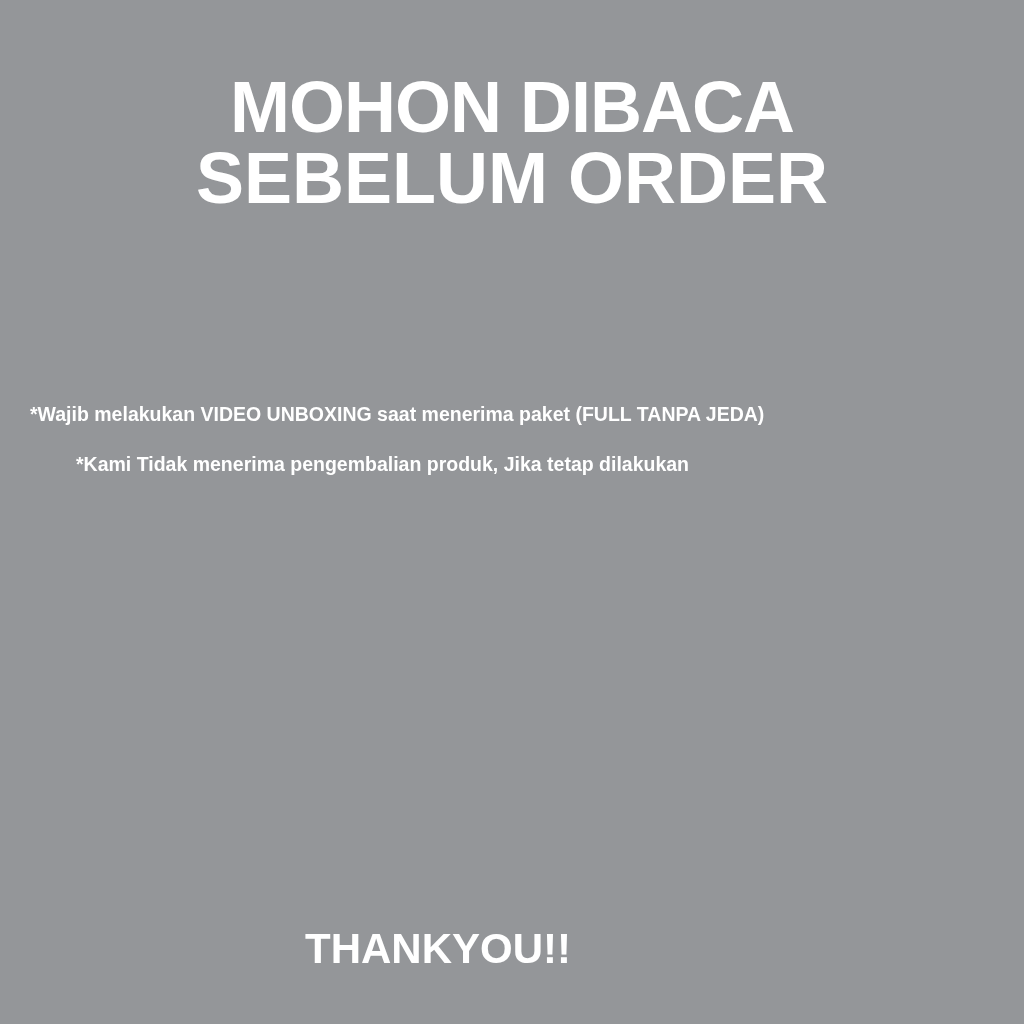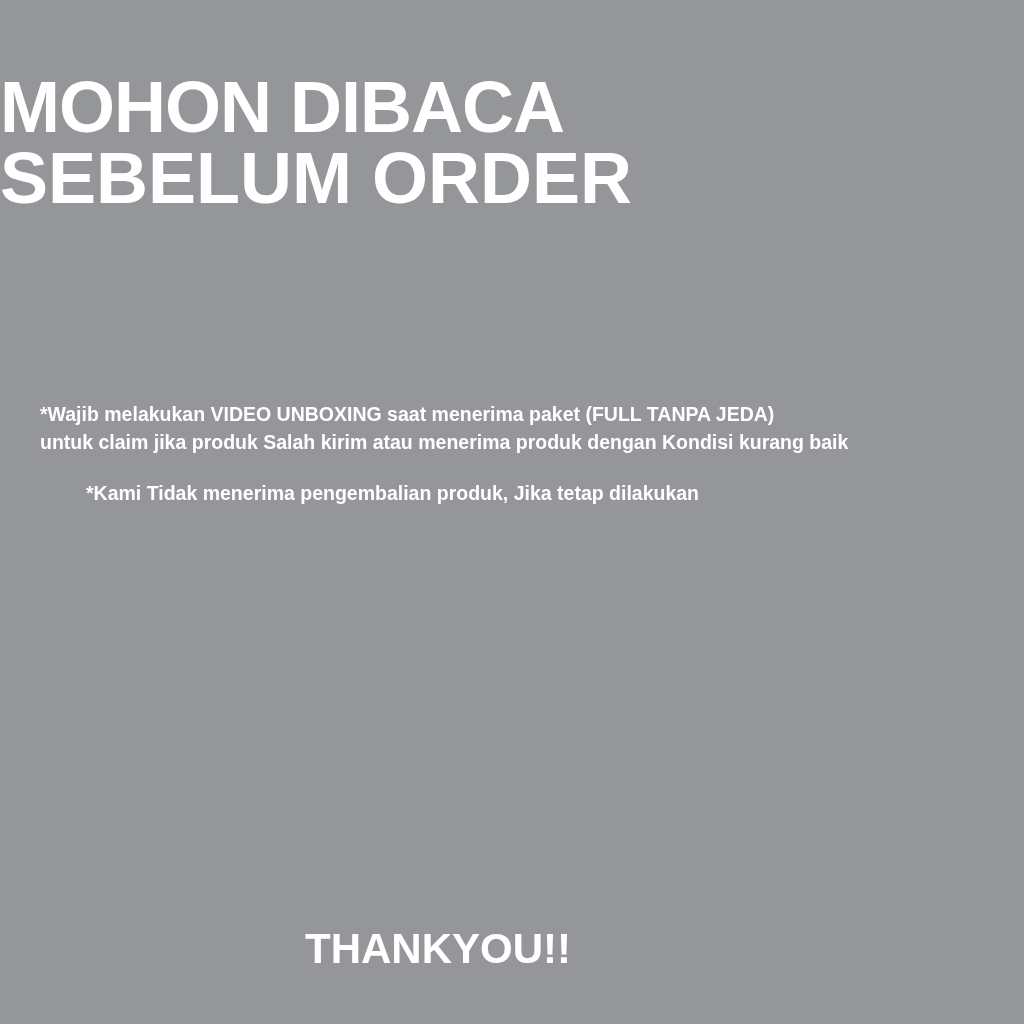--- a/index.html
+++ b/index.html
@@ -18,38 +18,38 @@
     position: relative;
     width: 1024px;
     height: 1024px;
     box-sizing: border-box;
   }
   .headline {
     position: absolute;
     top: 72px;
     left: 0;
     width: 1024px;
-    text-align: left;
+    text-align: center;
     font-size: 72px;
     font-weight: bold;
     line-height: 0.98;
     letter-spacing: -1px;
     color: #ffffff;
   }
   .headline .line {
     display: block;
     white-space: nowrap;
   }
   .headline .line2 {
     letter-spacing: 0px;
   }
   .body-block {
     position: absolute;
     top: 400px;
-    left: 40px;
+    left: 30px;
     width: 976px;
   }
   .para {
     font-size: 19.5px;
     font-weight: bold;
     line-height: 1.45;
     color: #ffffff;
     margin: 0 0 22px 0;
   }
   .para .line {
@@ -79,21 +79,20 @@
 
   <div class="headline">
     <span class="line line1">MOHON DIBACA</span>
     <span class="line line2">SEBELUM ORDER</span>
   </div>
 
   <div class="body-block">
 
     <p class="para">
       <span class="line">*Wajib melakukan VIDEO UNBOXING saat menerima paket (FULL TANPA JEDA)</span>
-      <span class="line">untuk claim jika produk Salah kirim atau menerima produk dengan Kondisi kurang baik</span>
     </p>
 
 
     <p class="para">
       <span class="line">*Kami Tidak menerima pengembalian produk, Jika tetap dilakukan</span>
     </p>
 
   </div>
 
   <div class="thankyou">THANKYOU!!</div>

